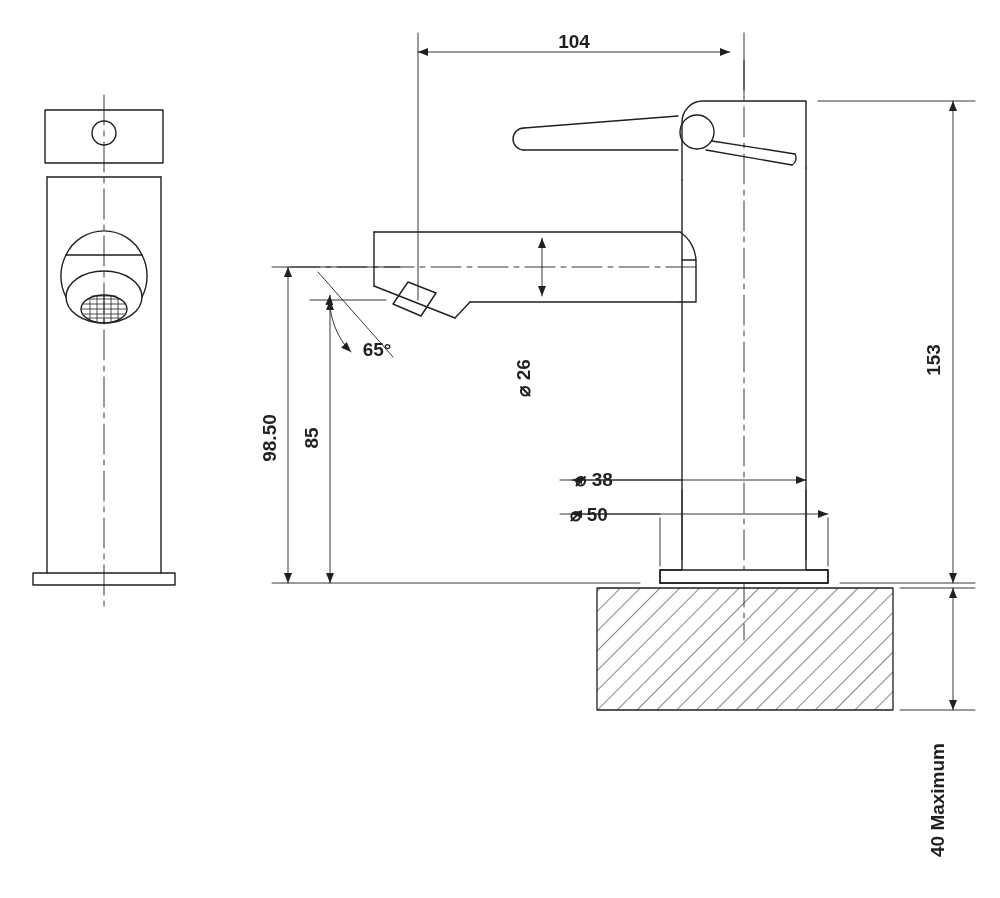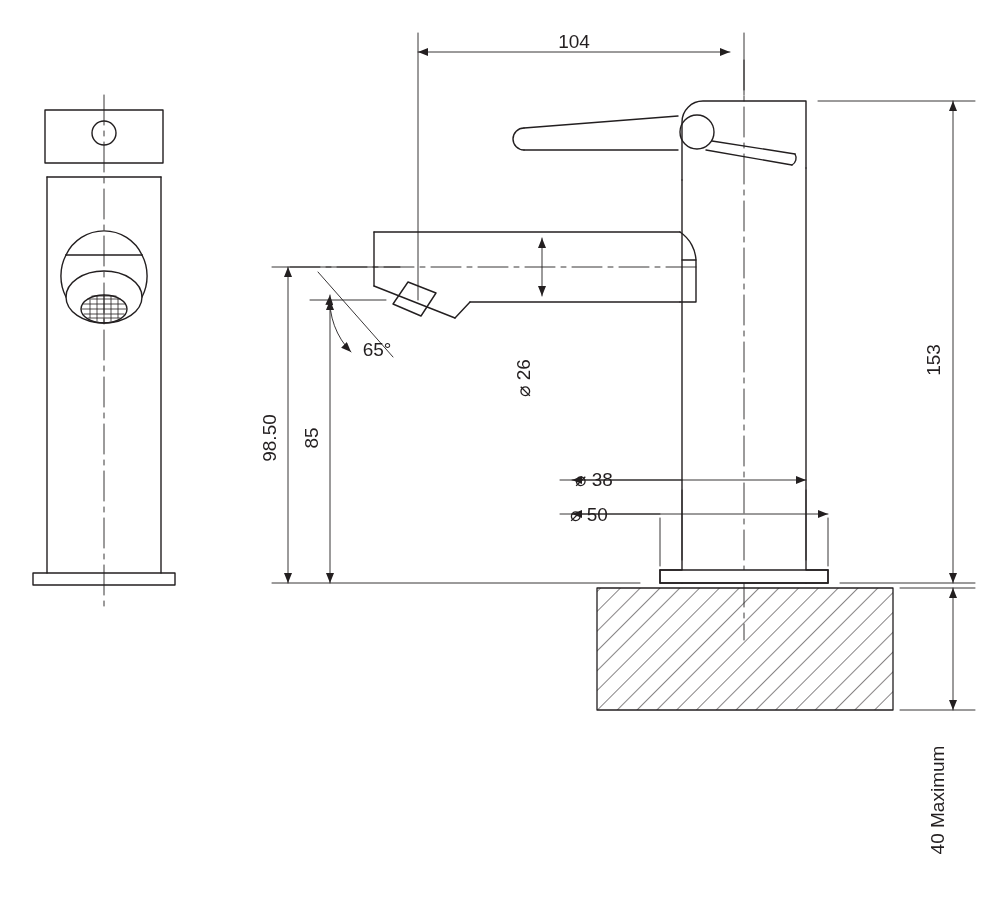--- a/index.html
+++ b/index.html
@@ -11,20 +11,21 @@
     width: 1000px;
     height: 898px;
     font-family: "Liberation Sans", sans-serif;
     color: #231f20;
     overflow: hidden;
   }
   #stage {
     position: relative;
     width: 839px;
     height: 898px;
+    font-weight: bold;
   }
   #drawing {
     position: absolute;
     top: 0;
     left: 0;
   }
   .dim-text {
     font-family: "Liberation Sans", sans-serif;
     font-size: 19px;
     fill: #231f20;

